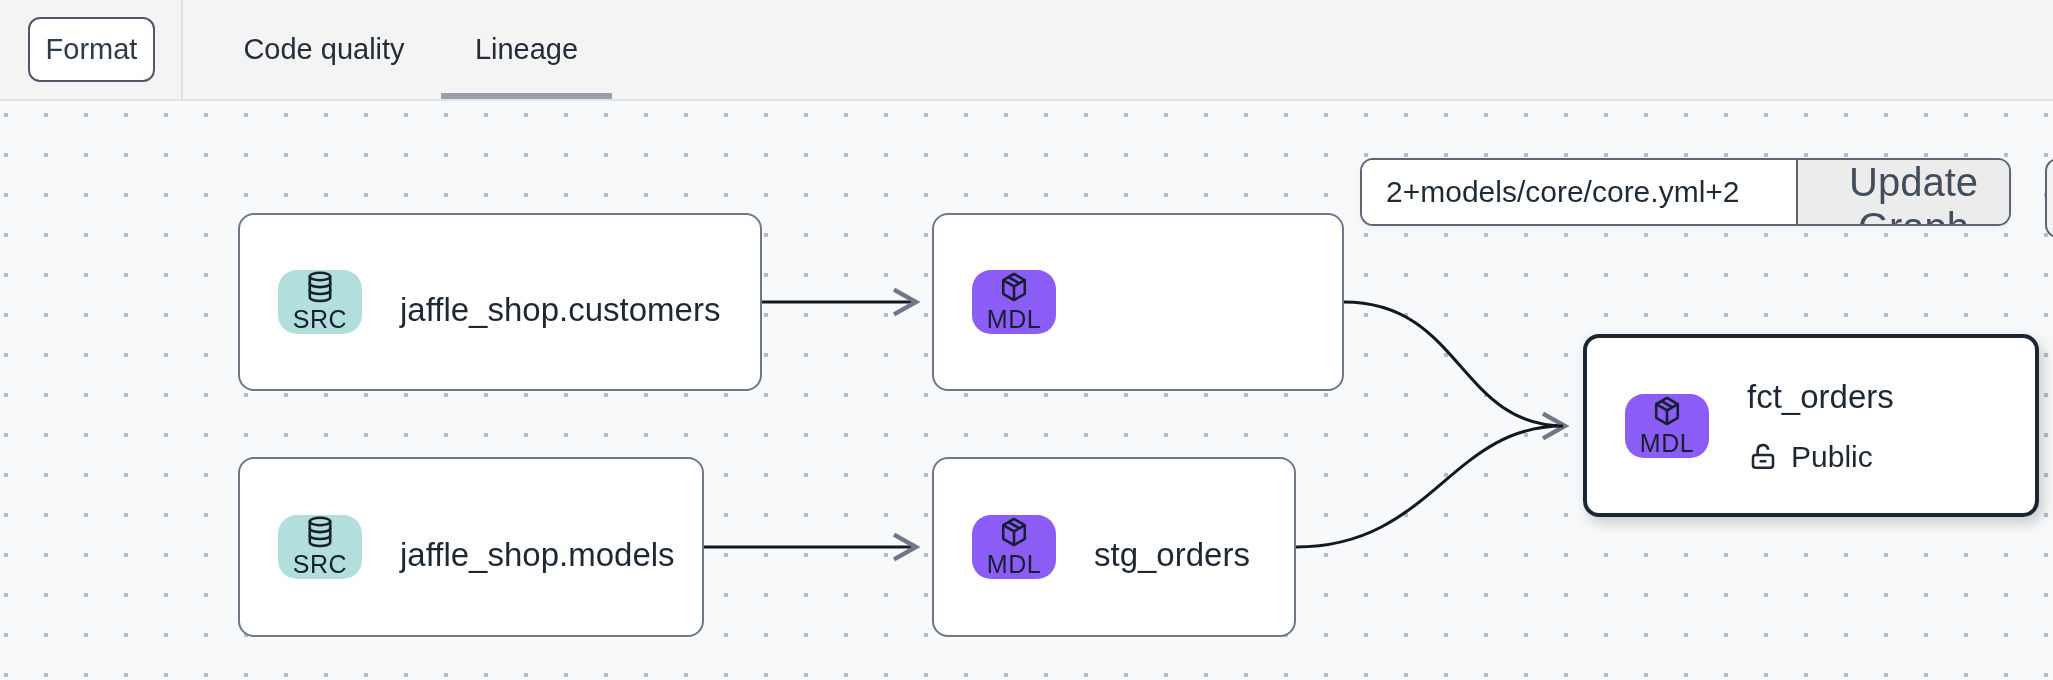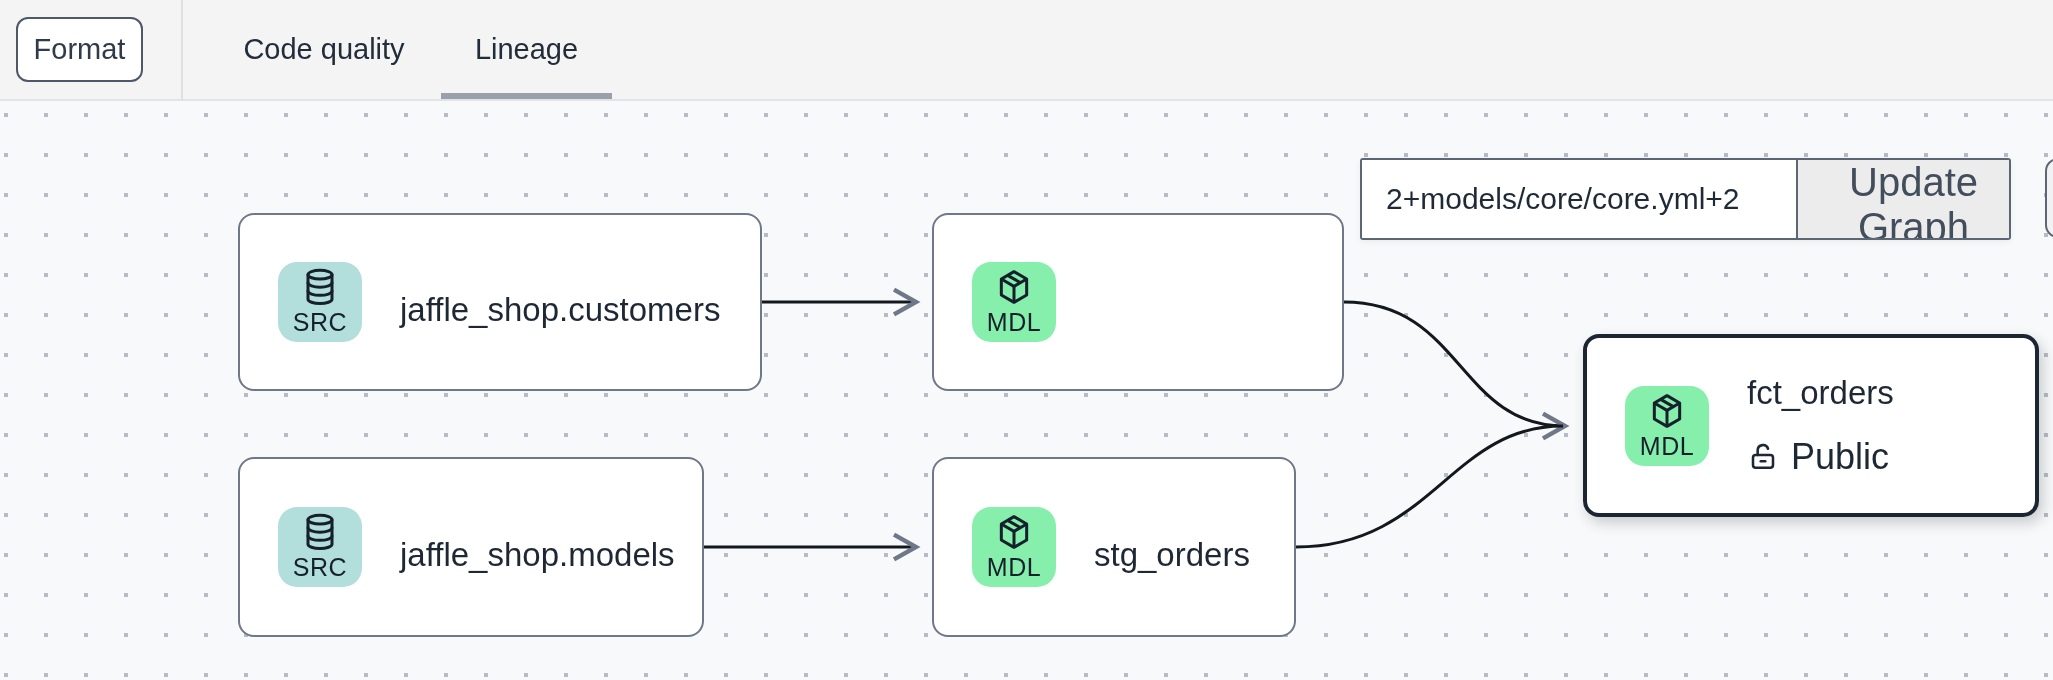--- a/index.html
+++ b/index.html
@@ -2,21 +2,21 @@
 <html><head>
 <meta charset="utf-8">
 <style>
   * { margin:0; padding:0; box-sizing:border-box; }
   html,body { width:2053px; height:680px; overflow:hidden;
     font-family:"Liberation Sans", sans-serif; background:#f8f9fa; }
 
   
   .topbar { position:absolute; left:0; top:0; width:2053px; height:101px;
     background:#f4f4f5; border-bottom:2px solid #e2e3e5; z-index:5; }
-  .format-btn { position:absolute; left:16px; top:17px; width:127px; height:65px;
+  .format-btn { position:absolute; left:28px; top:17px; width:127px; height:65px;
     background:#ffffff; border:2px solid #4e5867; border-radius:12px;
     font-size:29px; color:#2f3b49; display:flex; align-items:center; justify-content:center;
     cursor:pointer; }
   .pane-divider { position:absolute; left:181px; top:0; width:2px; height:99px; background:#dfe0e2; }
   .tab { position:absolute; top:0; height:99px; display:flex; align-items:center;
     justify-content:center; font-size:29px; color:#222d39; cursor:pointer; }
   .tab-codequality { left:214px; width:220px; }
   .tab-lineage { left:441px; width:171px; }
   .tab-lineage::after { content:""; position:absolute; left:0; bottom:0; width:100%;
     height:6px; background:#99a0ac; }
@@ -26,36 +26,36 @@
     background-color:#f8f9fa;
     background-image:radial-gradient(circle, #b6bcc6 2.4px, rgba(0,0,0,0) 2.4px);
     background-size:40px 40px; background-position:-14px -6px; }
   .edges { position:absolute; left:0; top:101px; width:2053px; height:579px; pointer-events:none; }
 
   
   .node { position:absolute; background:#ffffff; border:2px solid #6e7888;
     border-radius:16px; display:flex; align-items:center; padding-left:38px;
     cursor:pointer; }
   .node.selected { border:4px solid #1c2632; box-shadow:4px 6px 14px rgba(30,40,52,0.22); }
-  .badge { width:84px; height:80px; border-radius:19px; flex:0 0 auto;
+  .badge { width:84px; height:64px; border-radius:19px; flex:0 0 auto;
     display:flex; flex-direction:column; align-items:center; justify-content:center;
     color:#16202c; }
   .badge svg { width:40px; height:40px; display:block; }
   .badge .badge-label { font-size:25px; font-weight:500; letter-spacing:0.5px; margin-top:1px; }
   .badge-src { background:#b2dedb; }
-  .badge-mdl { background:#86efac;text-align:center; }
+  .badge-mdl { background:#8b5cf6;text-align:center; }
   .node-label { font-size:33px; font-weight:500; color:#1e2834; margin-left:38px; white-space:nowrap;margin-top:16px; }
   .node-text-col { margin-left:38px; display:flex; flex-direction:column; gap:24px; }
   .node-title { font-size:33px; font-weight:500; color:#1e2834; white-space:nowrap; }
-  .node-access { font-size:36px; color:#1e2834; display:flex; align-items:center; gap:12px; }
+  .node-access { font-size:30px; color:#1e2834; display:flex; align-items:center; gap:12px; }
   .node-access svg { width:32px; height:32px; }
 
   
-  .graph-controls { position:absolute; left:1360px; top:158px; width:651px; height:82px;
-    border:2px solid #5d6774; border-radius:3px; display:flex; overflow:hidden;
+  .graph-controls { position:absolute; left:1360px; top:158px; width:651px; height:68px;
+    border:2px solid #5d6774; border-radius:13px; display:flex; overflow:hidden;
     background:#ffffff; box-shadow:0 2px 6px rgba(0,0,0,0.06); z-index:4; }
   .selector-input { flex:1 1 auto; border:none; outline:none; background:#ffffff;
     font-family:"Liberation Sans", sans-serif; font-size:30px; color:#1f2a37;
     padding:0 24px; }
   .update-graph-btn { flex:0 0 233px; border:none; border-left:2px solid #5d6774;
     background:#ececed; font-family:"Liberation Sans", sans-serif; font-size:40px;
     color:#434e5c; cursor:pointer; }
   .partial-btn { position:absolute; left:2045px; top:158px; width:40px; height:80px;
     border:2px solid #5d6774; border-radius:13px; background:#f1f2f3; z-index:4; }
 </style>

